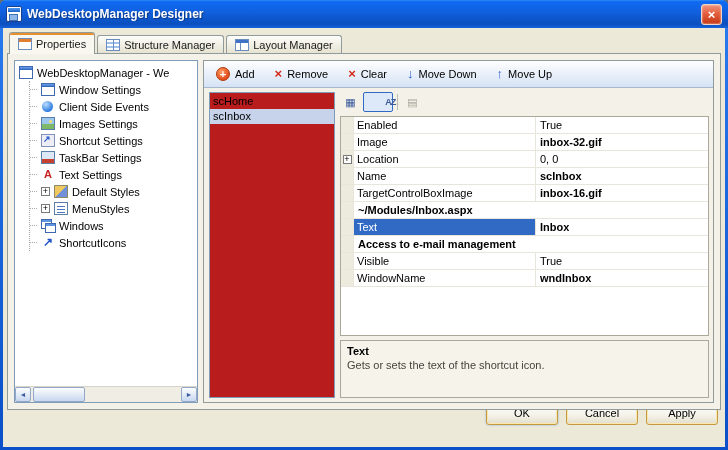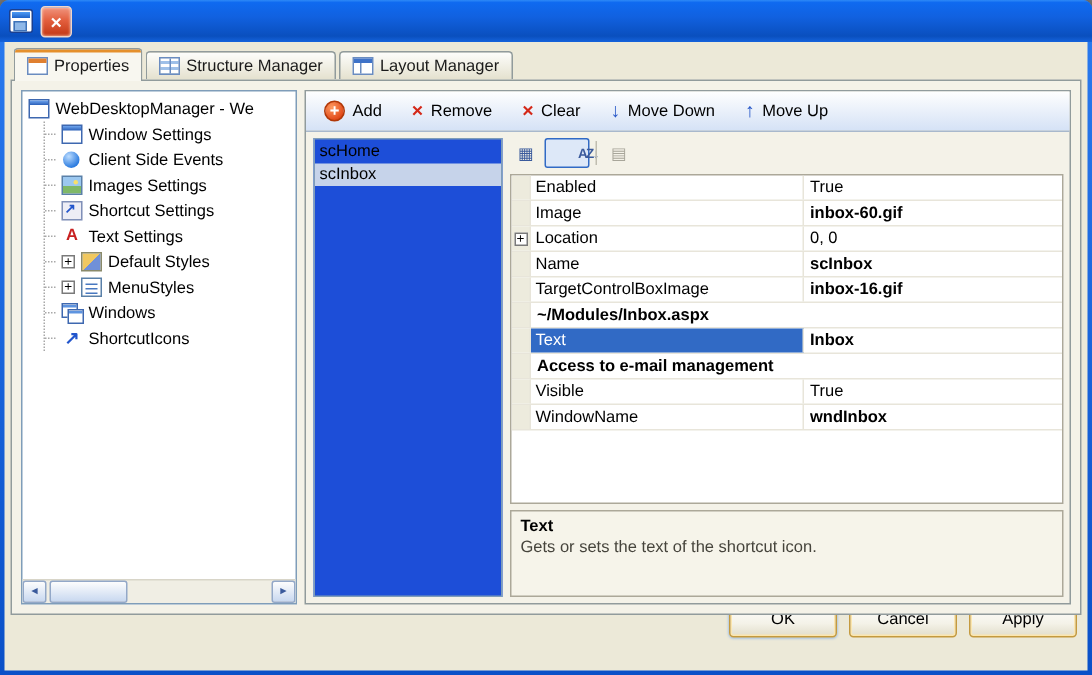--- a/index.html
+++ b/index.html
@@ -25,21 +25,21 @@
                 flex:1; white-space:nowrap; overflow:hidden; }
   .close-btn { width:21px; height:21px; border-radius:3px; border:1px solid #F0D5C8;
                background:linear-gradient(180deg,#F0947E 0%,#E35F3E 45%,#C33714 100%);
                color:#fff; font-weight:bold; font-size:13px; line-height:19px; text-align:center;
                cursor:default; box-shadow:inset 0 0 2px #FFDDC8; }
 
   
   .frame { position:absolute; left:3px; right:3px; top:28px; bottom:3px; background:#ECE9D8; }
 
   
-  .tabstrip { position:absolute; left:6px; top:4px; height:22px; display:flex; align-items:center; }
+  .tabstrip { position:absolute; left:6px; top:4px; height:22px; display:flex; align-items:flex-end; }
   .tab { display:flex; align-items:center; gap:4px; height:19px; padding:0 8px;
          border:1px solid #919B9C; border-bottom:none; border-radius:3px 3px 0 0;
          background:linear-gradient(180deg,#FDFDFB,#E4E1CE); margin-right:2px; color:#1A1A1A; }
   .tab.active { height:22px; background:#F8F7F0; position:relative; z-index:3; }
   .tab.active::before { content:""; position:absolute; left:0; right:0; top:0; height:2px;
                         background:#E5902C; border-radius:3px 3px 0 0; }
   .tab-ico { width:14px; height:12px; position:relative; background:#fff; border:1px solid #6A8CC0; }
   .tab-ico.props::before { content:""; position:absolute; left:0; right:0; top:0; height:3px; background:#E08030; }
   .tab-ico.layout::before { content:""; position:absolute; left:0; right:0; top:0; height:3px; background:#3E72C8; }
   .tab-ico.layout::after { content:""; position:absolute; left:4px; top:3px; bottom:0; width:1px; background:#6A8CC0; }
@@ -99,21 +99,21 @@
   .tb-btn { display:flex; align-items:center; gap:5px; padding:2px 10px 2px 4px; border-radius:2px; }
   .add-ico { width:14px; height:14px; border-radius:50%;
              background:radial-gradient(circle at 35% 30%,#FF9A60,#E04818 75%);
              color:#fff; font-weight:bold; font-size:11px; line-height:13px; text-align:center;
              border:1px solid #B03808; }
   .redx { color:#D42818; font-weight:bold; font-size:13px; line-height:14px; }
   .bluearrow { color:#2858C8; font-weight:bold; font-size:13px; line-height:14px; }
 
   .rcontent { position:absolute; left:0; right:0; top:27px; bottom:0; }
   .listbox { position:absolute; left:5px; top:4px; width:126px; bottom:4px;
-             background:#1d4ed8; border:1px solid #7F9DB9; padding-top:1px; }
+             background:#b91c1c; border:1px solid #7F9DB9; padding-top:1px; }
   .list-item { height:15px; line-height:15px; padding:0 3px; }
   .list-item.sel { background:#C6D3EA; }
 
   
   .proparea { position:absolute; left:136px; top:0; right:4px; bottom:4px; }
   .ptoolbar { position:absolute; left:0; top:2px; height:24px; display:flex; gap:2px; align-items:center; }
   .pt-btn { width:21px; height:20px; border:1px solid transparent; border-radius:2px;
             display:flex; align-items:center; justify-content:center; color:#3A5A9C; font-size:11px; }
   .pt-btn.toggled { border:1px solid #316AC5; background:#DDE8F8;padding-left:28px; }
   .pt-btn.disabled { color:#A8A69A; }
@@ -145,20 +145,21 @@
   .xp-btn.cancel { right:87px; }
   .xp-btn.apply { right:7px; }
 </style>
 </head>
 <body>
 
 <div class="window">
 
   <div class="titlebar">
     <span class="title-icon"></span>
+    <span class="title-text">WebDesktopManager Designer</span>
     <span class="close-btn">×</span>
   </div>
 
   <div class="frame">
 
     <div class="tabstrip">
       <div class="tab active">
         <span class="tab-ico props"></span>
         <span>Properties</span>
       </div>
@@ -189,20 +190,24 @@
               <span class="t-ico"><span class="t-ico ico-sphere"></span></span>
               <span>Client Side Events</span>
             </div>
             <div class="tree-row">
               <span class="t-ico ico-img"></span>
               <span>Images Settings</span>
             </div>
             <div class="tree-row">
               <span class="t-ico ico-shortcut"></span>
               <span>Shortcut Settings</span>
+            </div>
+            <div class="tree-row">
+              <span class="t-ico ico-taskbar"></span>
+              <span>TaskBar Settings</span>
             </div>
             <div class="tree-row">
               <span class="t-ico ico-text">A</span>
               <span>Text Settings</span>
             </div>
             <div class="tree-row">
               <span class="expander">+</span>
               <span class="t-ico ico-style"></span>
               <span>Default Styles</span>
             </div>
@@ -274,21 +279,21 @@
 
             <div class="grid">
               <div class="prow">
                 <div class="pmargin"></div>
                 <div class="pname">Enabled</div>
                 <div class="pvalue">True</div>
               </div>
               <div class="prow">
                 <div class="pmargin"></div>
                 <div class="pname">Image</div>
-                <div class="pvalue b">inbox-60.gif</div>
+                <div class="pvalue b">inbox-32.gif</div>
               </div>
               <div class="prow">
                 <div class="pmargin">
                     <span class="expander">+</span>
                   </div>
                 <div class="pname">Location</div>
                 <div class="pvalue">0, 0</div>
               </div>
               <div class="prow">
                 <div class="pmargin"></div>

